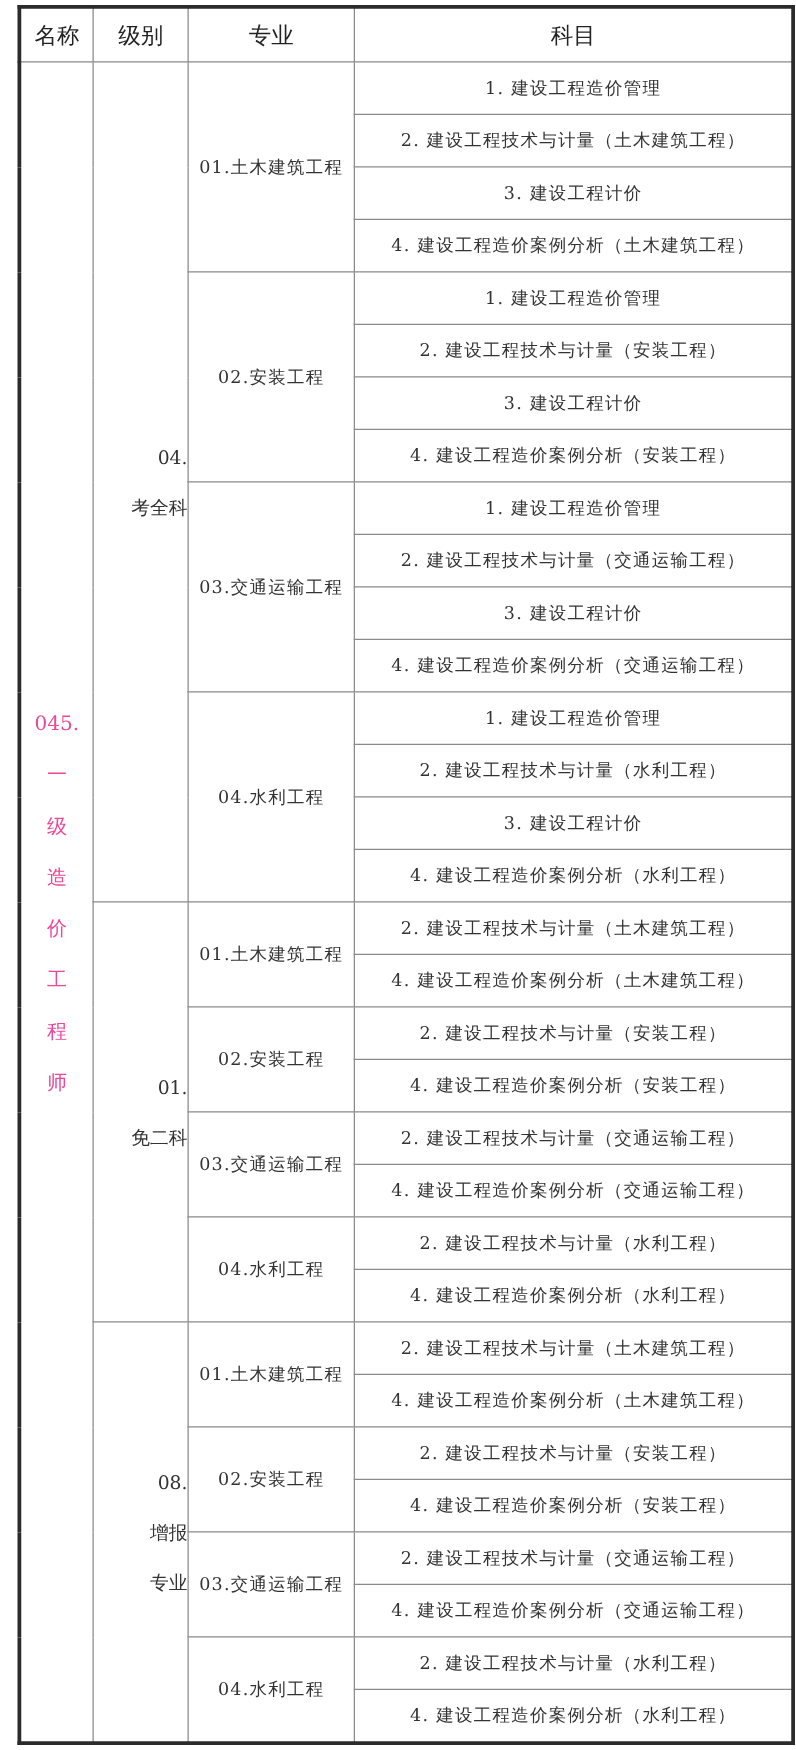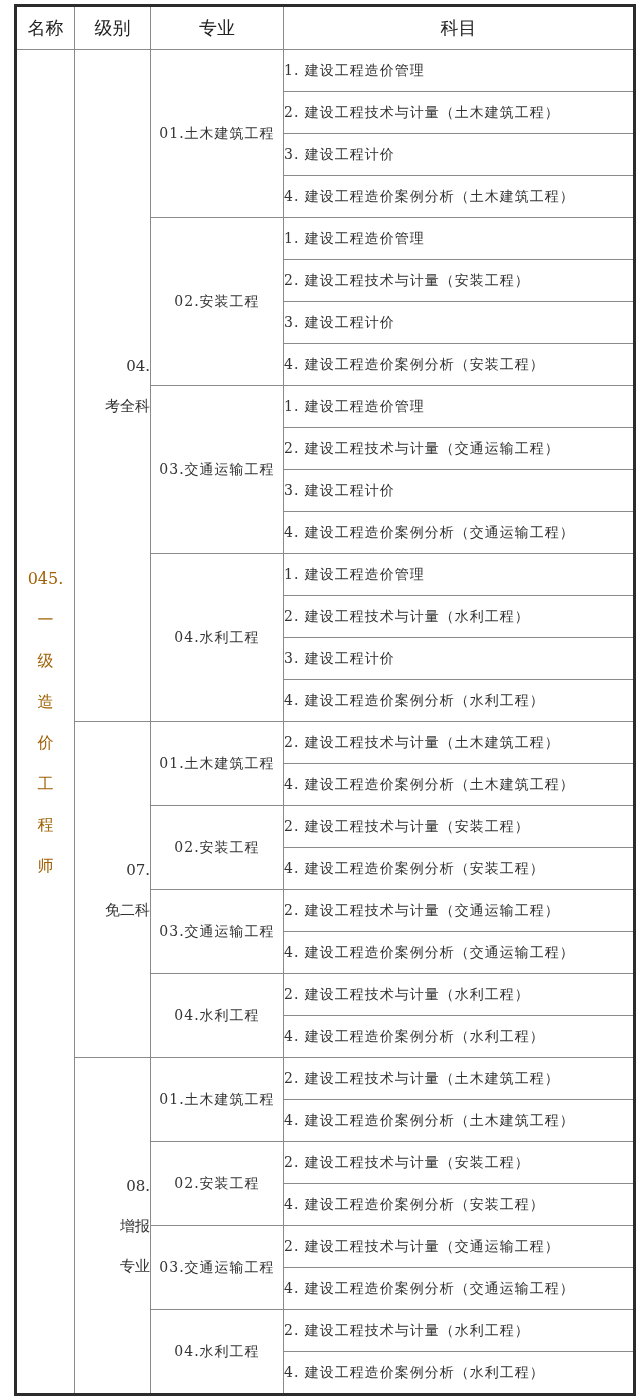--- a/index.html
+++ b/index.html
@@ -20,21 +20,21 @@
   th {
     height:42px;
     font-family:Liberation Mono, monospace;
     font-size:18px;
     color:#222;
     text-align:center;
   }
   td.subj {
     height:41px;
     font-size:14px;
-    text-align:left;
+    text-align:center;
     padding-left:1px;
     white-space:nowrap;
     color:#333;
     letter-spacing:1px;
   }
   td.major {
     font-size:14px;
     text-align:center;
     vertical-align:middle;
     white-space:nowrap;
@@ -45,21 +45,21 @@
     text-align:right;
     vertical-align:middle;
     font-size:15px;
     color:#333;
   }
   td.level .ln { display:block; line-height:40px; }
   td.name {
     text-align:center;
     vertical-align:middle;
     font-size:16px;
-    color:#a16207;
+    color:#ec4899;
   }
   td.name .ln { display:block; line-height:41px; }
 </style>
 </head>
 <body>
 
 <table class="main">
   <colgroup>
     <col style="width:59px">
     <col style="width:76px">
@@ -136,21 +136,21 @@
         <td class="subj">2. 建设工程技术与计量（水利工程）</td>
       </tr>
       <tr>
         <td class="subj">3. 建设工程计价</td>
       </tr>
       <tr>
         <td class="subj">4. 建设工程造价案例分析（水利工程）</td>
       </tr>
       <tr>
         <td class="level" rowspan="8">
-          <span class="ln">07.</span>
+          <span class="ln">01.</span>
           <span class="ln">免二科</span>
         </td>
         <td class="major" rowspan="2">01.土木建筑工程</td>
         <td class="subj">2. 建设工程技术与计量（土木建筑工程）</td>
       </tr>
       <tr>
         <td class="subj">4. 建设工程造价案例分析（土木建筑工程）</td>
       </tr>
       <tr>
         <td class="major" rowspan="2">02.安装工程</td>

